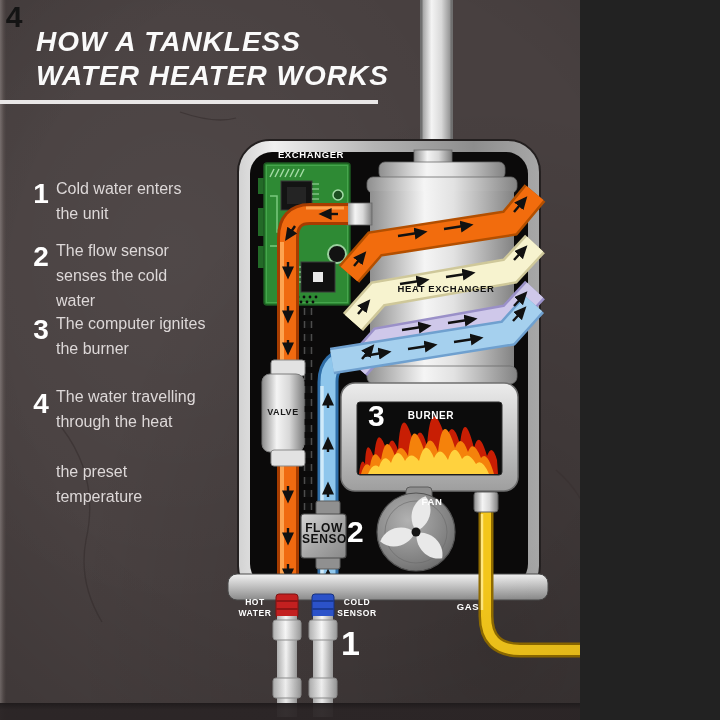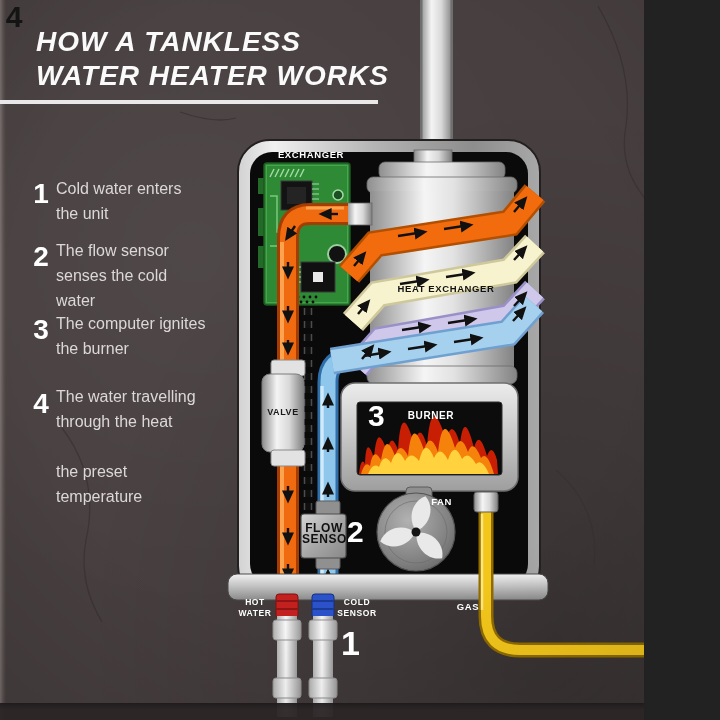--- a/index.html
+++ b/index.html
@@ -1,17 +1,17 @@
 <!DOCTYPE html>
 <html><head>
 <meta charset="utf-8">
 <style>
   html,body{margin:0;padding:0;background:#222;}
   #stage{
-    position:relative;width:644px;height:720px;overflow:hidden;
+    position:relative;width:580px;height:720px;overflow:hidden;
     background:
       radial-gradient(ellipse at 30% 35%, rgba(255,255,255,0.045), rgba(0,0,0,0) 55%),
       radial-gradient(ellipse at 85% 90%, rgba(0,0,0,0.22), rgba(0,0,0,0) 60%),
       #484040;
     font-family:"Liberation Sans", sans-serif;
   }
   .abs{position:absolute;}
   
   #wall-left-edge{left:0;top:0;width:6px;height:720px;
     background:linear-gradient(90deg,#7b7271,#584f4e 60%,rgba(72,64,64,0));}
@@ -30,21 +30,21 @@
     letter-spacing:.6px;text-align:center;line-height:11px;}
   .dlabel.dark{color:#111;}
   .big-num{position:absolute;color:#fff;font-weight:bold;}
   #hx-step{left:418px;top:186px;width:28px;text-align:center;font-size:30px;color:#151515;font-weight:bold;}
   #burner-step{left:368px;top:399px;font-size:30px;}
   #flow-sensor-step{left:347px;top:515px;font-size:30px;}
   #cold-water-step{left:341px;top:624px;font-size:34px;}
   #computer-label{left:272px;top:149px;width:78px;}
   #hx-label{left:390px;top:283px;width:112px;color:#111;}
   #burner-label{left:406px;top:410px;width:50px;font-size:10px;}
-  #fan-label{left:412px;top:496px;width:40px;text-align:right;}
+  #fan-label{left:412px;top:496px;width:40px;}
   #valve-label{left:262px;top:407px;width:42px;color:#1a1a1a;font-size:9px;}
   #flow-sensor-label{left:302px;top:523px;width:44px;color:#111;font-size:12px;line-height:11px;}
   #hot-water-label{left:233px;top:597px;width:44px;font-size:8.5px;}
   #cold-water-label{left:334px;top:597px;width:46px;font-size:8.5px;}
   #gas-label{left:453px;top:601px;width:30px;}
   #bottom-bar{left:0;top:703px;width:720px;height:17px;
     background:linear-gradient(#1e1a1b,#2b2526 40%);opacity:.95;}
   #vignette{left:0;top:0;width:720px;height:720px;
     background:radial-gradient(ellipse at 45% 42%, rgba(0,0,0,0) 55%, rgba(0,0,0,0.16) 100%);}
 </style>

